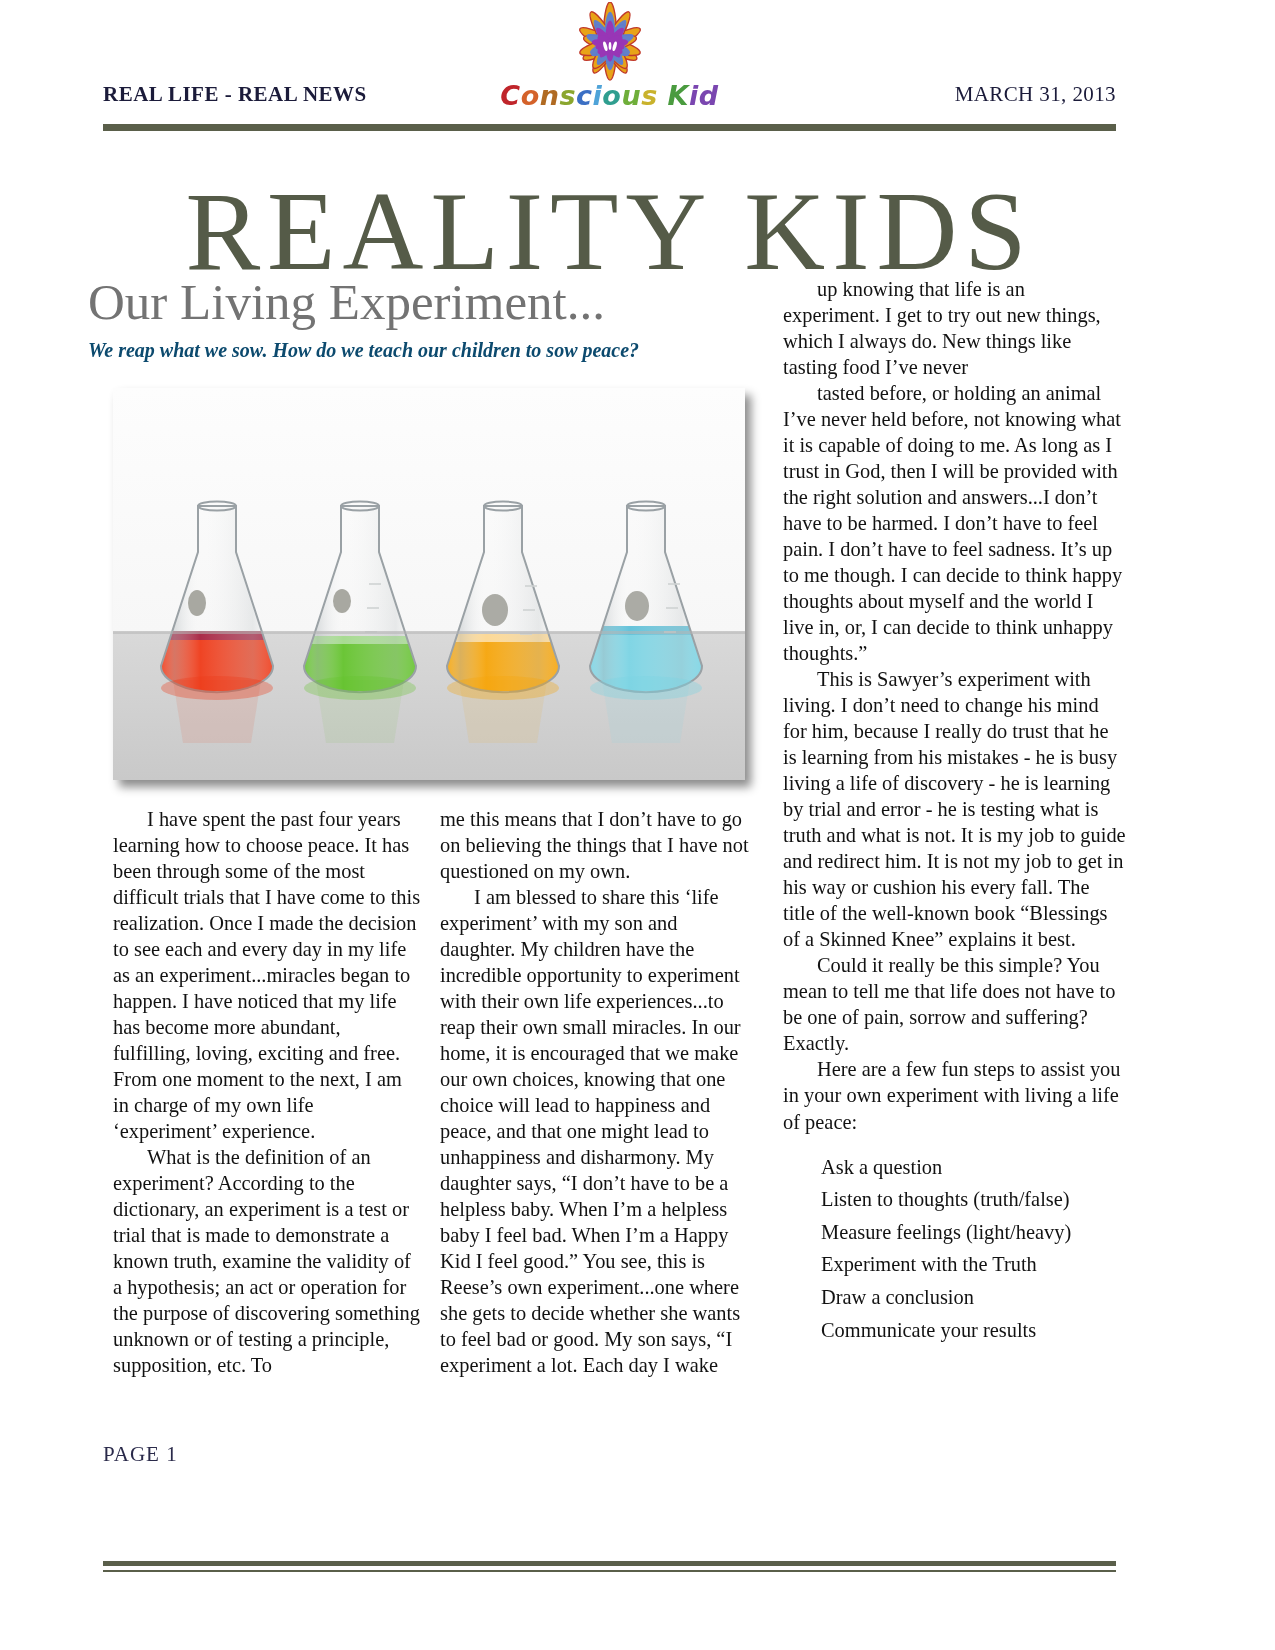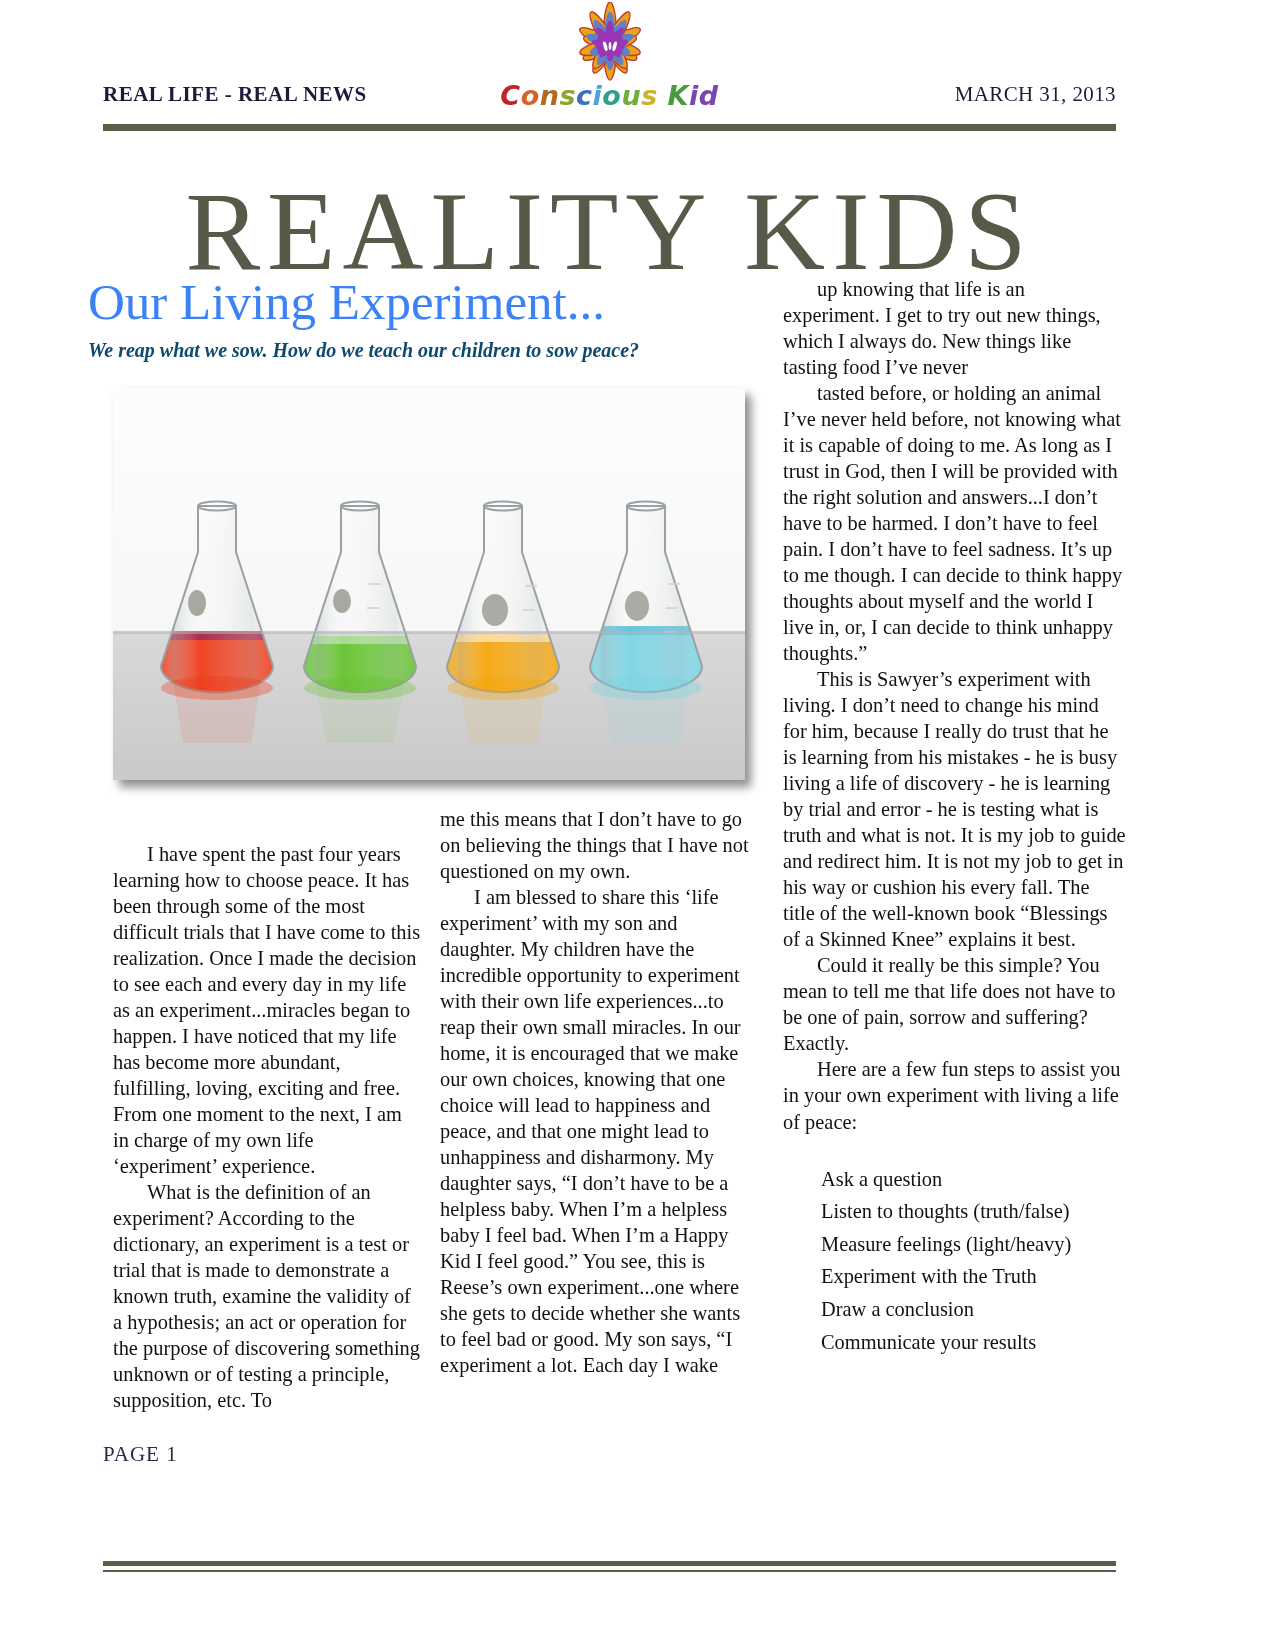--- a/index.html
+++ b/index.html
@@ -124,21 +124,21 @@
 
   
   .headline {
     position: absolute;
     left: 88px;
     top: 276px;
     width: 660px;
     font-family: "Liberation Serif", serif;
     font-size: 51px;
     line-height: 1.05;
-    color: #3b82f6;
+    color: #737373;
     white-space: nowrap;
   }
   .subhead {
     position: absolute;
     left: 88px;
     top: 338px;
     width: 680px;
     font-family: "Liberation Serif", serif;
     font-style: italic;
     font-weight: 700;
@@ -169,26 +169,26 @@
     line-height: 1.275;
     color: #121212;
     text-align: left;
   }
   .col p {
     margin: 0 0 0 0;
     text-indent: 34px;
   }
   .col p.cont { text-indent: 0; }
 
-  .col-left  { left: 113px;  top: 806px;  width: 308px; margin-top: 35px; }
+  .col-left  { left: 113px;  top: 806px;  width: 308px; }
   .col-mid   { left: 440px;  top: 806px;  width: 312px; }
   .col-right { left: 783px;  top: 276px;  width: 343px; }
 
   .steps {
-    margin-top: 28px;
+    margin-top: 16px;
     padding: 0;
     list-style: none;
   }
   .steps li {
     margin: 0 0 0 0;
     padding: 0 0 0 38px;
     line-height: 1.6;
     font-size: 20.4px;
   }
 

